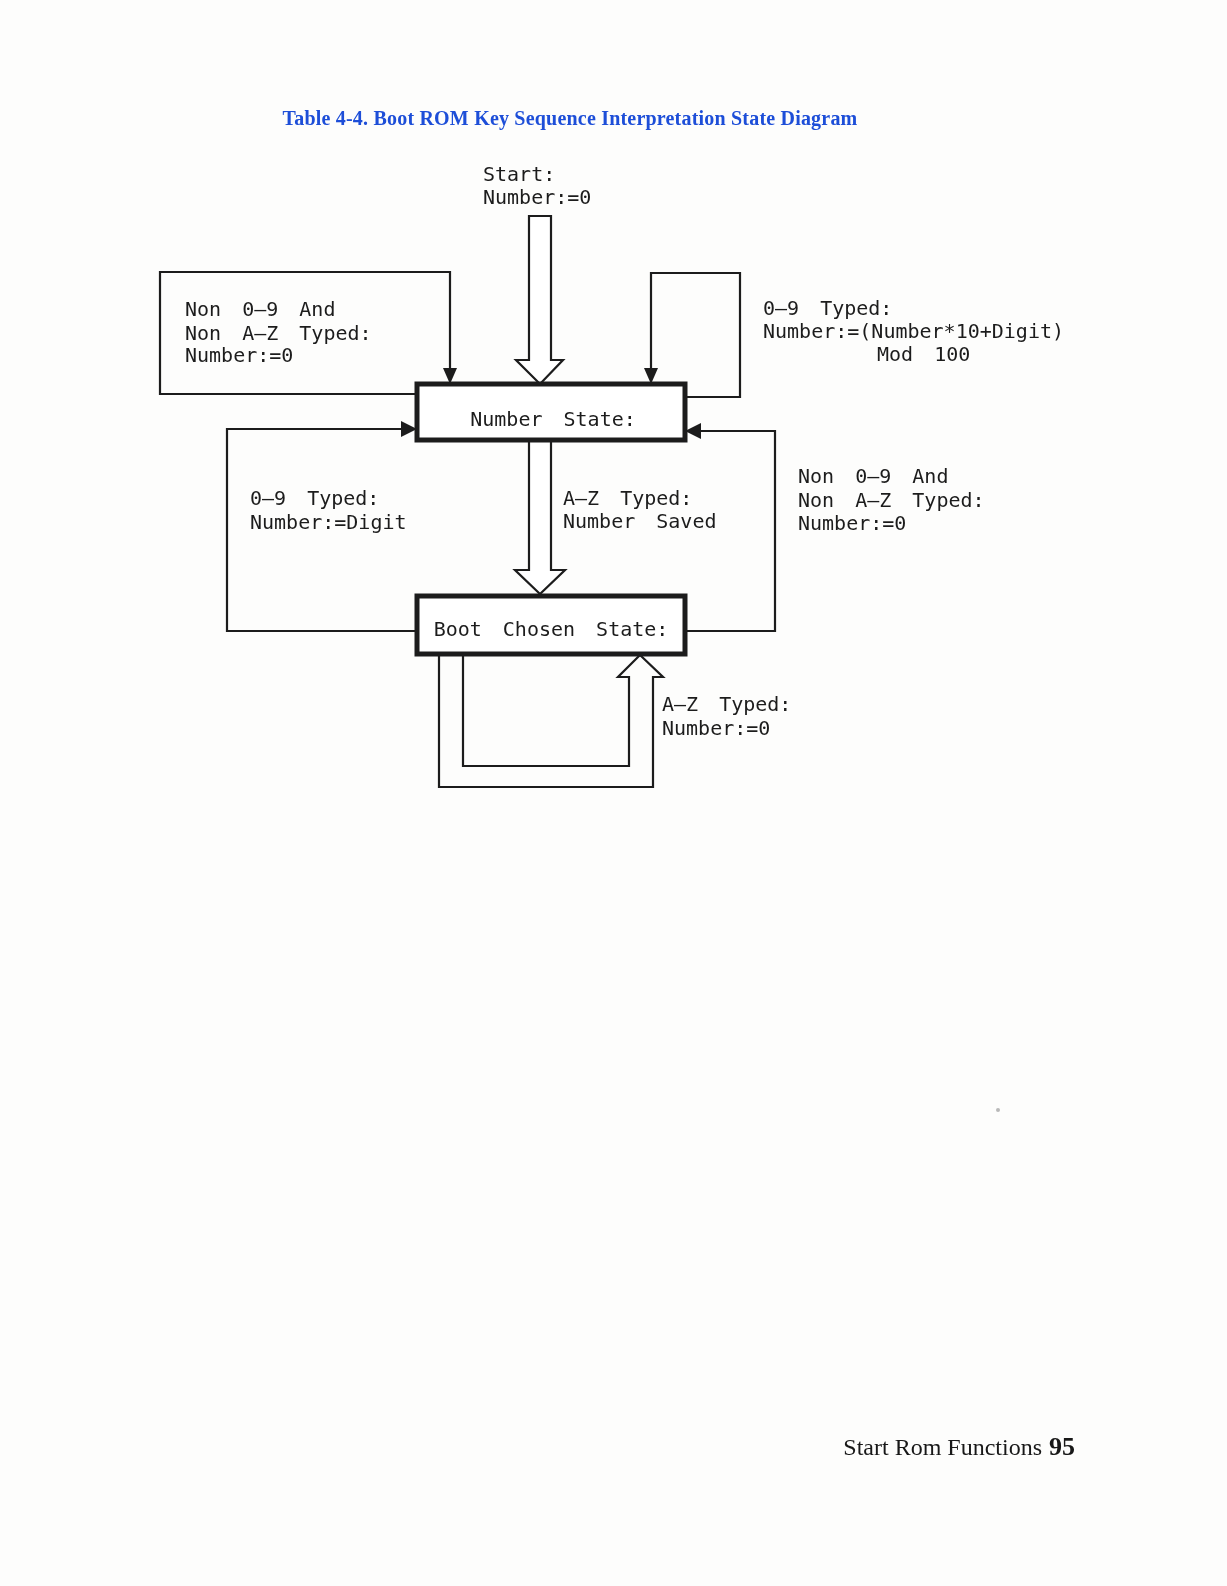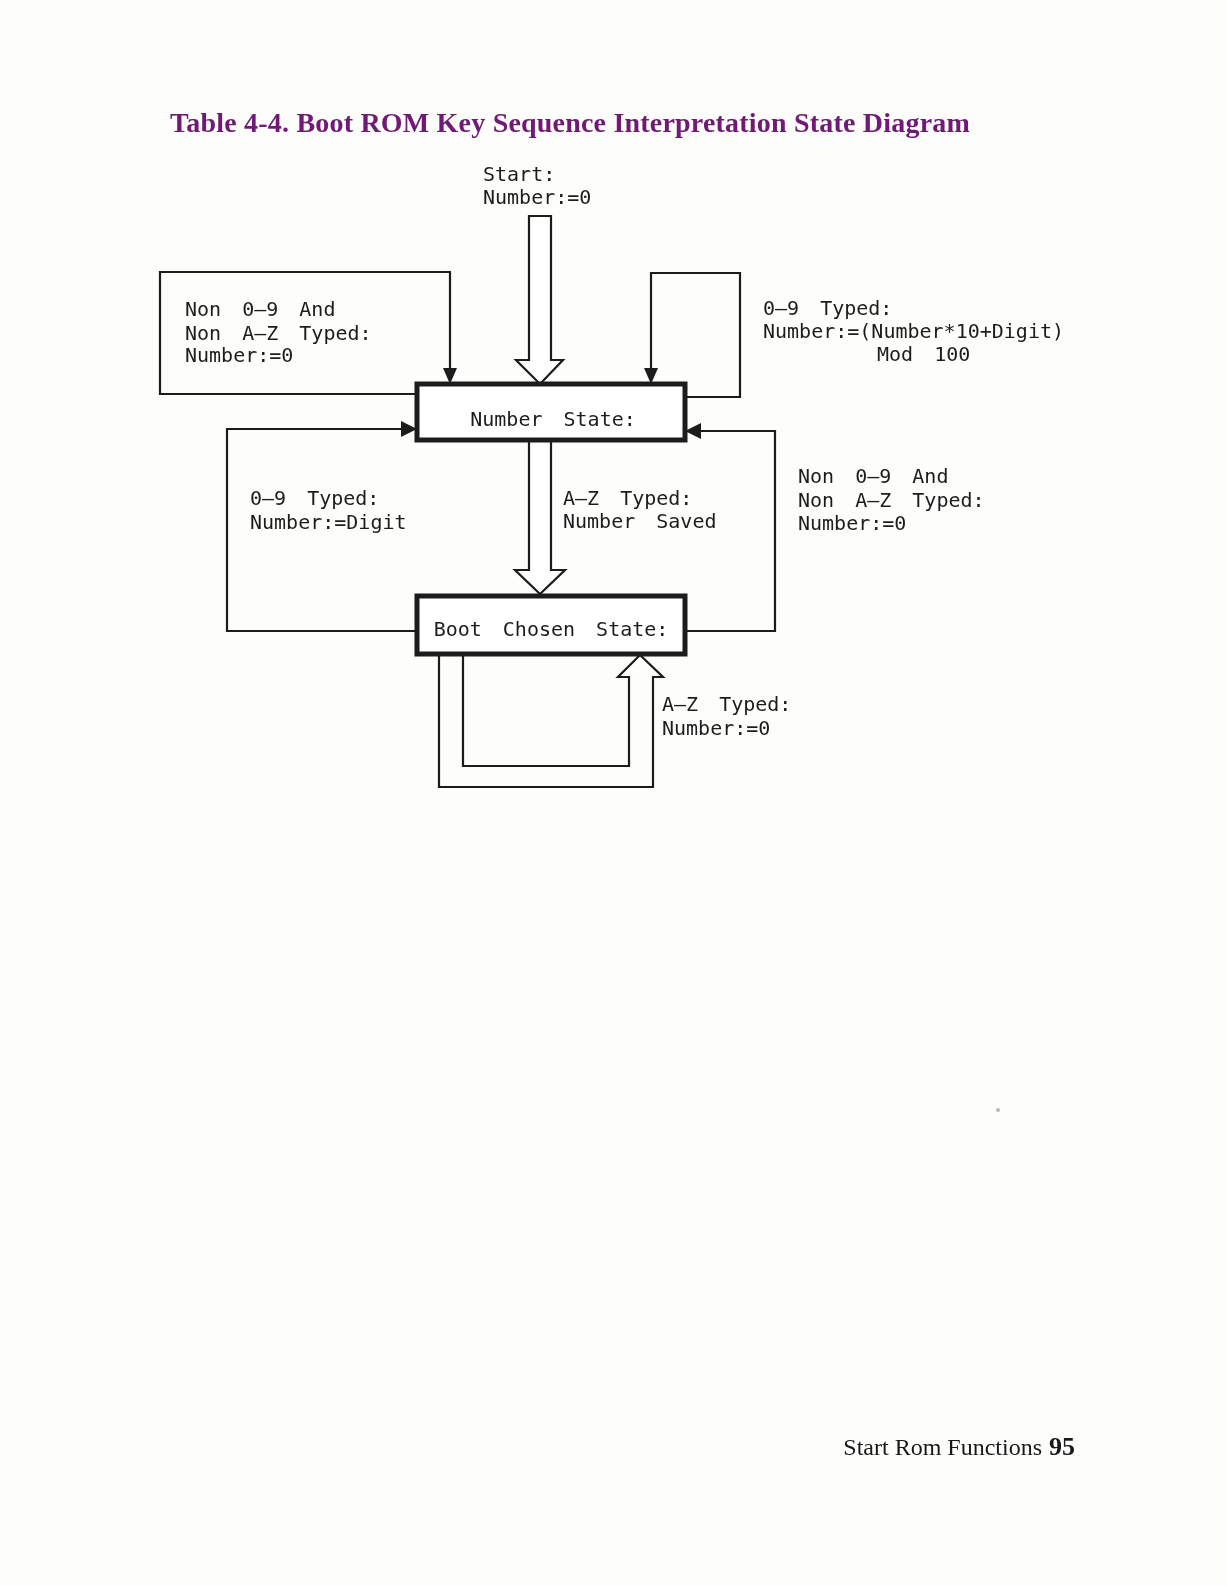--- a/index.html
+++ b/index.html
@@ -9,22 +9,22 @@
     background:#fdfdfc;
     overflow:hidden;
     font-family:"DejaVu Sans Mono", monospace;
   }
   .doc-title{
     position:absolute;
     top:107px;left:0;width:1140px;
     text-align:center;
     font-family:"Liberation Serif", serif;
     font-weight:bold;
-    font-size:28px;
-    color:#701a75;
+    font-size:20px;
+    color:#1d4ed8;
     letter-spacing:0.2px;
   }
   .footer{
     position:absolute;
     top:1432px;
     right:152px;
     font-family:"Liberation Serif", serif;
     font-size:24px;
     color:#181818;
     white-space:nowrap;

